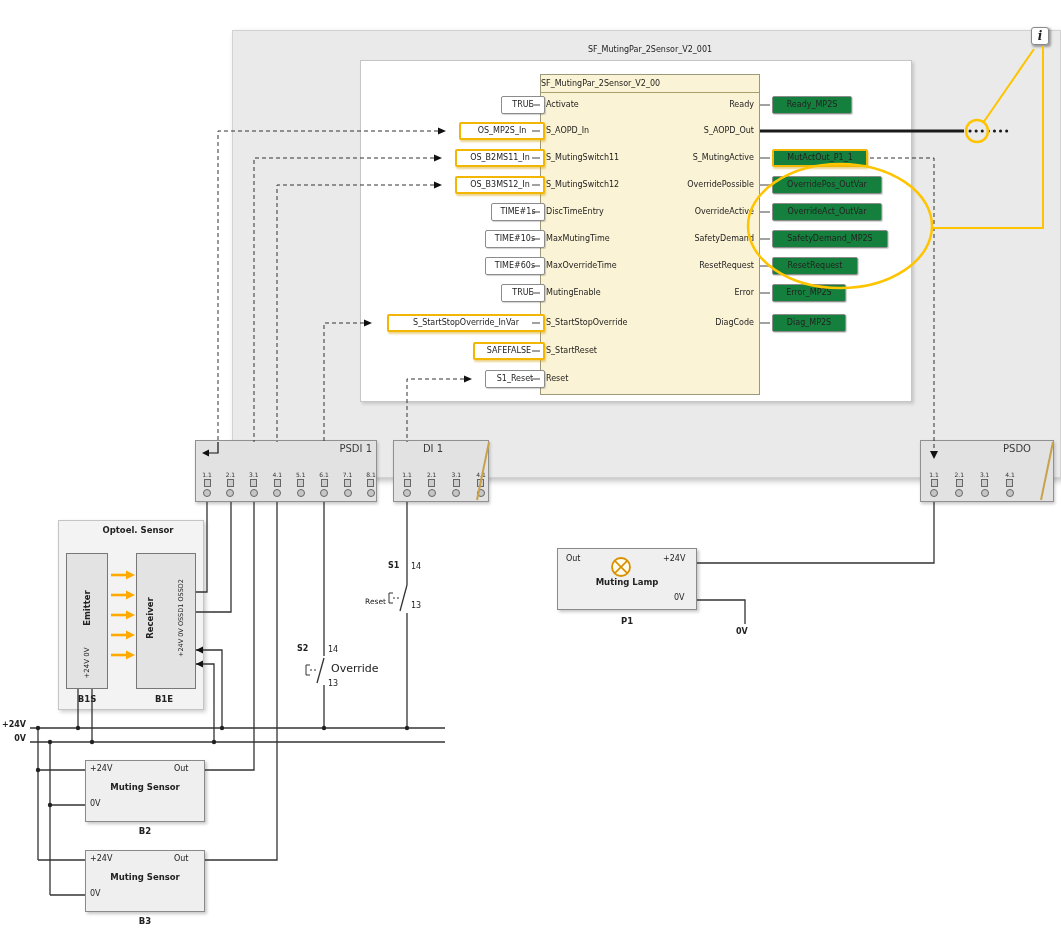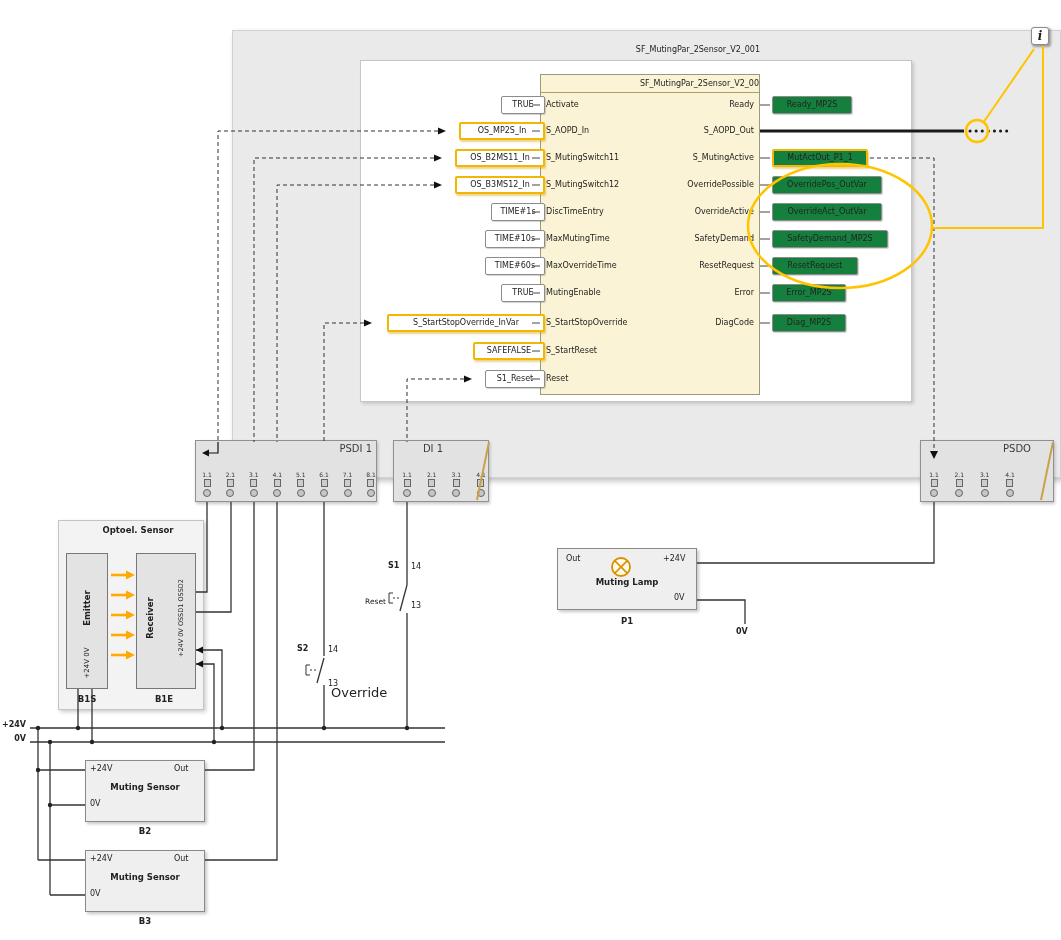--- a/index.html
+++ b/index.html
@@ -3,22 +3,22 @@
 <meta charset="utf-8">
 <style>
   *{margin:0;padding:0;box-sizing:border-box}
   html,body{background:#fff}
   body{font-family:"DejaVu Sans","Liberation Sans",sans-serif;color:#222}
   .stage{position:relative;width:1061px;height:940px;background:#fff;overflow:hidden;font-size:8px}
   .abs{position:absolute}
   .panel-gray{left:232px;top:30px;width:829px;height:448px;background:#EAEAEA;border:1px solid #D2D2D2;box-shadow:3px 3px 6px rgba(0,0,0,.25)}
   .panel-white{left:360px;top:60px;width:552px;height:342px;background:#FFFFFF;border:1px solid #C6C6C6;box-shadow:2px 2px 3px rgba(0,0,0,.15)}
   .fb{left:540px;top:74px;width:220px;height:321px;background:#FBF3D5;border:1px solid #9A9A7A;z-index:5}
-  .fb-head{height:18px;line-height:18px;text-align:right;border-bottom:1px solid #A89F6A;font-size:8px}
-  .fb-instance{left:540px;top:45px;width:220px;text-align:right;font-size:8px;z-index:5}
+  .fb-head{height:18px;line-height:18px;text-align:left;border-bottom:1px solid #A89F6A;font-size:8px}
+  .fb-instance{left:540px;top:45px;width:220px;text-align:center;font-size:8px;z-index:5}
   .ipin{left:546px;font-size:8px;z-index:6}
   .opin{right:307px;font-size:8px;text-align:center;z-index:6}
   .pbox,.obox{position:absolute;height:18px;line-height:16px;padding:0 5px;background:#fff;border:1px solid #8C8C8C;border-radius:2px;text-align:center;font-size:8px;box-shadow:1px 1px 1px rgba(0,0,0,.18);z-index:6}
   .pbox{right:516px}
   .obox{left:772px;background:#15803d}
   .hl{border:2px solid #F2B705;line-height:14px;box-shadow:1px 2px 2px rgba(210,160,0,.45)}
   .term{position:absolute;background:#E2E2E2;border:1px solid #909090;box-shadow:1px 2px 3px rgba(0,0,0,.22);z-index:4}
   .term-label{position:absolute;font-size:10px;color:#3A3A3A;z-index:6}
   .pins{position:absolute;display:flex;justify-content:space-between;z-index:6}
   .pin{width:16px;display:flex;flex-direction:column;align-items:center;font-size:6px;color:#333}
@@ -198,21 +198,21 @@
   <div class="lbl bold center" style="left:64px;top:694px;width:46px;font-size:8.5px">B1S</div>
   <div class="lbl bold center" style="left:134px;top:694px;width:60px;font-size:8.5px">B1E</div>
 
   <div class="lbl bold" style="left:388px;top:561px">S1</div>
   <div class="lbl" style="left:411px;top:562px">14</div>
   <div class="lbl" style="left:411px;top:601px">13</div>
   <div class="lbl" style="left:356px;top:597px;width:30px;text-align:right;font-size:7.5px">Reset</div>
 
   <div class="lbl bold" style="left:297px;top:644px">S2</div>
   <div class="lbl" style="left:328px;top:645px">14</div>
-  <div class="lbl" style="left:331px;top:685px;font-size:13px">Override</div>
+  <div class="lbl" style="left:331px;top:662px;font-size:11px">Override</div>
   <div class="lbl" style="left:328px;top:679px">13</div>
 
   <div class="combox" style="left:557px;top:548px;width:140px;height:62px"></div>
   <div class="lbl" style="left:566px;top:554px">Out</div>
   <div class="lbl" style="left:663px;top:554px">+24V</div>
   <div class="lbl bold center" style="left:557px;top:577px;width:140px;font-size:8.5px">Muting Lamp</div>
   <div class="lbl" style="left:674px;top:593px">0V</div>
   <div class="lbl bold center" style="left:612px;top:616px;width:30px;font-size:8.5px">P1</div>
   <div class="lbl bold" style="left:736px;top:627px">0V</div>
 

